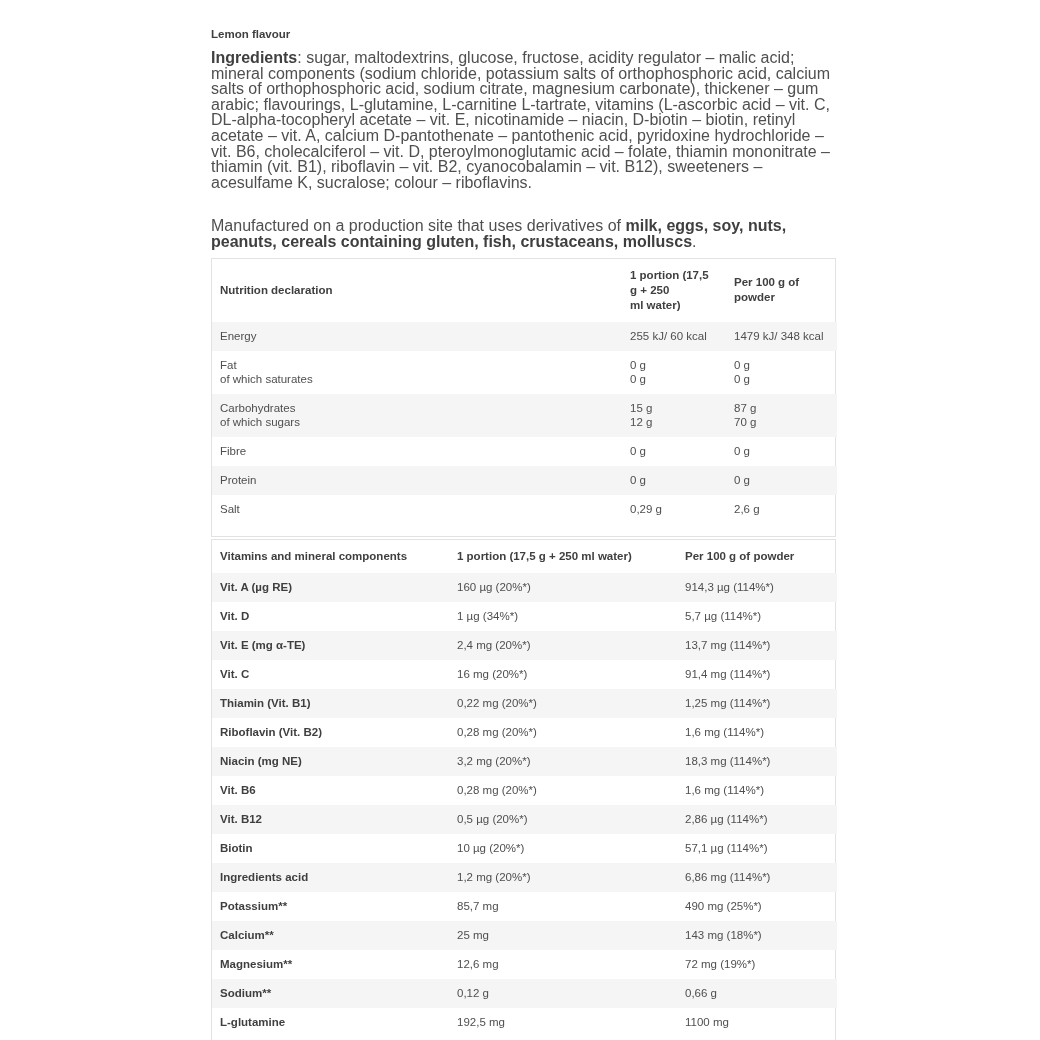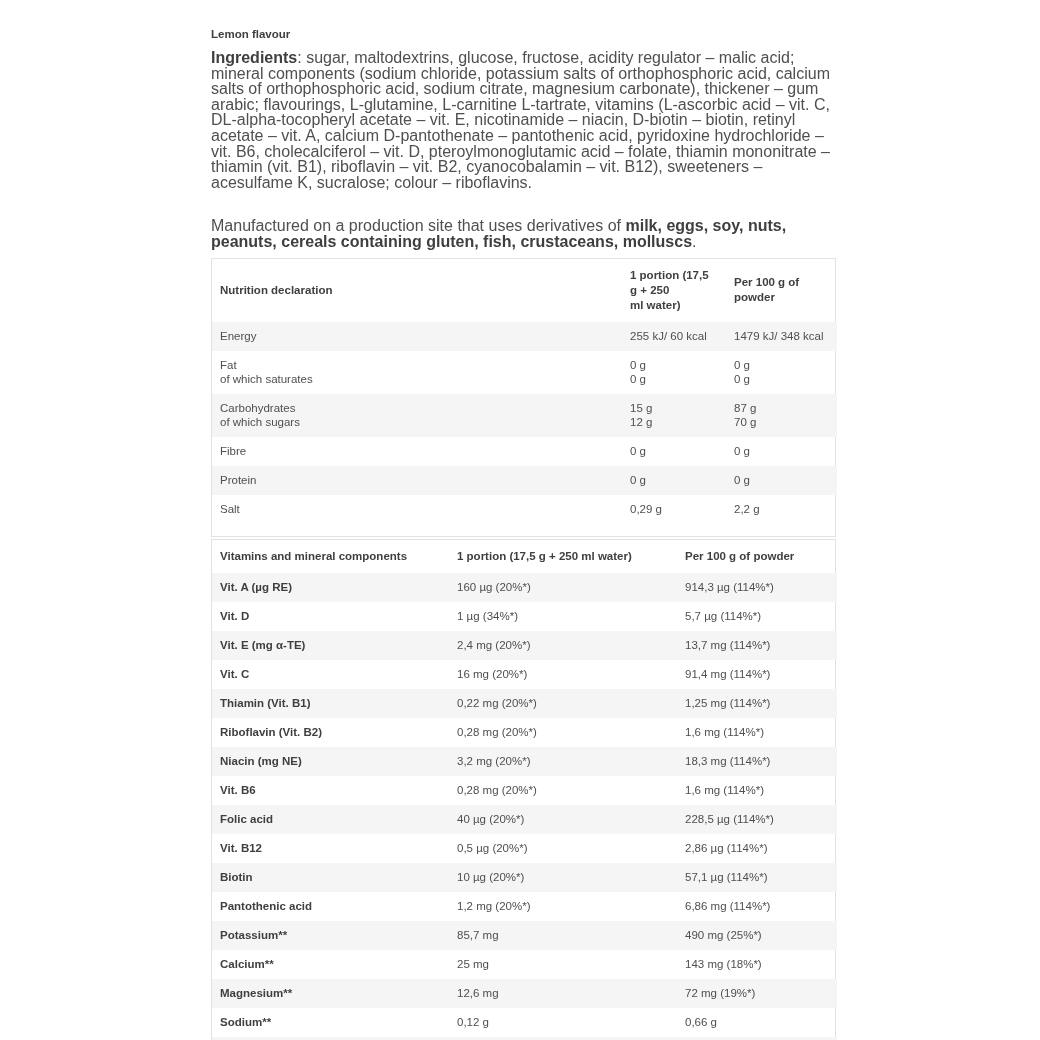--- a/index.html
+++ b/index.html
@@ -128,21 +128,21 @@
             <td>0 g</td>
           </tr>
           <tr>
             <td>Protein</td>
             <td>0 g</td>
             <td>0 g</td>
           </tr>
           <tr>
             <td>Salt</td>
             <td>0,29 g</td>
-            <td>2,2 g</td>
+            <td>2,6 g</td>
           </tr>
         </tbody>
     </table>
   </div>
 
   <div class="table-box">
     <table class="t2">
       <colgroup>
           <col class="c1">
           <col class="c2">
@@ -190,36 +190,31 @@
             <td>Niacin (mg NE)</td>
             <td>3,2 mg (20%*)</td>
             <td>18,3 mg (114%*)</td>
           </tr>
           <tr>
             <td>Vit. B6</td>
             <td>0,28 mg (20%*)</td>
             <td>1,6 mg (114%*)</td>
           </tr>
           <tr>
-            <td>Folic acid</td>
-            <td>40 µg (20%*)</td>
-            <td>228,5 µg (114%*)</td>
-          </tr>
-          <tr>
             <td>Vit. B12</td>
             <td>0,5 µg (20%*)</td>
             <td>2,86 µg (114%*)</td>
           </tr>
           <tr>
             <td>Biotin</td>
             <td>10 µg (20%*)</td>
             <td>57,1 µg (114%*)</td>
           </tr>
           <tr>
-            <td>Pantothenic acid</td>
+            <td>Ingredients acid</td>
             <td>1,2 mg (20%*)</td>
             <td>6,86 mg (114%*)</td>
           </tr>
           <tr>
             <td>Potassium**</td>
             <td>85,7 mg</td>
             <td>490 mg (25%*)</td>
           </tr>
           <tr>
             <td>Calcium**</td>

